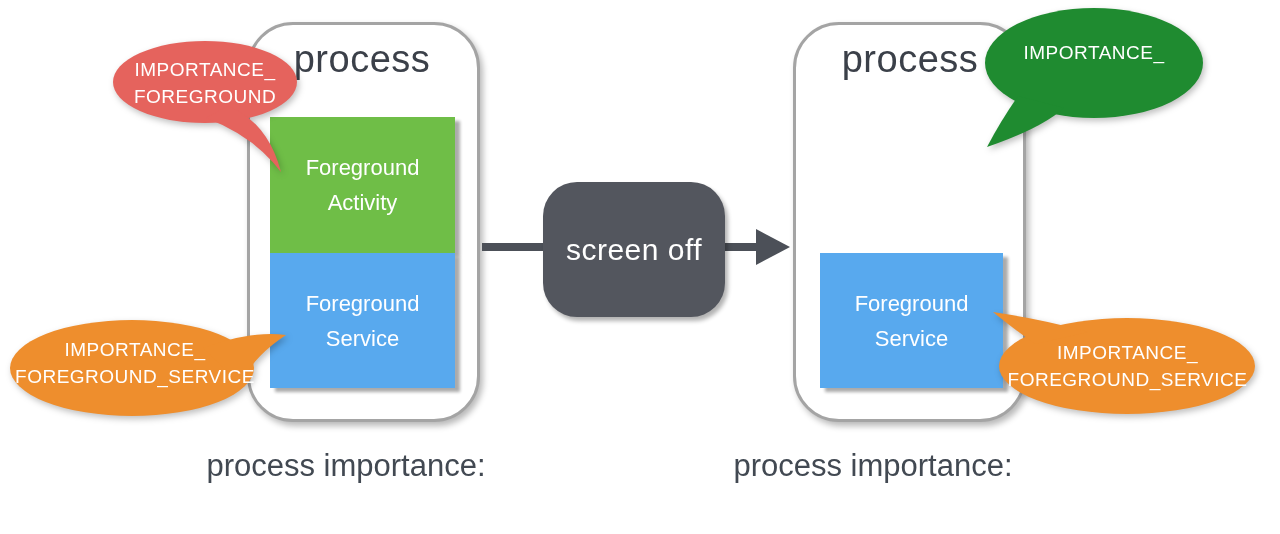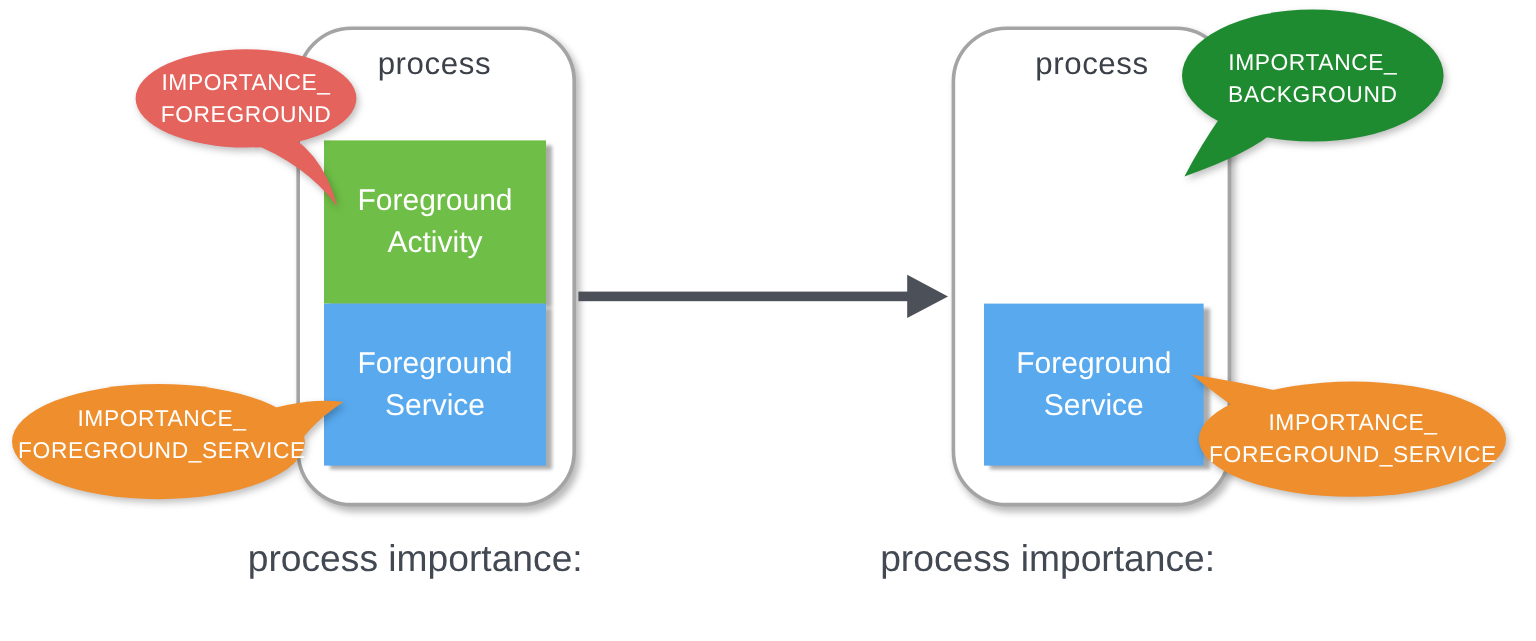--- a/index.html
+++ b/index.html
@@ -10,28 +10,28 @@
   
   .proc-container {
     position:absolute; top:22px; width:227px; height:394px;
     border:3px solid #a4a4a4; border-radius:46px; background:#ffffff;
     box-shadow:3px 4px 6px rgba(0,0,0,0.28);
   }
   .proc-container.left  { left:247px; }
   .proc-container.right { left:793px; }
   .proc-title {
     position:absolute; top:38px; transform:translateX(-50%);
-    font-size:26px; color:#3b4049; letter-spacing:0.5px; white-space:nowrap; z-index:2;
+    font-size:38px; color:#3b4049; letter-spacing:0.5px; white-space:nowrap; z-index:2;
   }
   .proc-title.left  { left:362px; }
   .proc-title.right { left:910px; }
   
   .box {
     position:absolute; display:flex; align-items:center; justify-content:center;
-    text-align:center; font-size:25px; line-height:35px; color:#ffffff; z-index:2;
+    text-align:center; font-size:22px; line-height:35px; color:#ffffff; z-index:2;
   }
   .box .lbl { display:block; width:100%; }
   .green-box { left:270px; top:117px; width:185px; height:136px; background:#6fbe47;
                box-shadow:5px 4px 3px rgba(0,0,0,0.33); }
   .blue-box  { background:#58a9ee; box-shadow:5px 4px 3px rgba(0,0,0,0.33); }
   .blue-box.left-pos  { left:270px; top:253px; width:185px; height:135px; }
   .blue-box.right-pos { left:820px; top:253px; width:183px; height:135px; }
   .dashed-box {
     left:817px; top:115px; width:178px; height:124px;
     border:4px dashed #94989c; background:transparent; color:#3b4149;
@@ -119,27 +119,29 @@
   <div class="bubble-text bt-red">
     <span>IMPORTANCE_</span>
     <span>FOREGROUND</span>
   </div>
   <div class="bubble-text bt-orange-left">
     <span>IMPORTANCE_</span>
     <span>FOREGROUND_SERVICE</span>
   </div>
   <div class="bubble-text bt-green">
     <span>IMPORTANCE_</span>
-    <span>BACKGROUND</span>
   </div>
   <div class="bubble-text bt-orange-right">
     <span>IMPORTANCE_</span>
     <span>FOREGROUND_SERVICE</span>
   </div>
 
+  <div class="screen-off">
+    <span>screen off</span>
+  </div>
 
   <div class="caption left">
     <span>process importance:</span>
   </div>
   <div class="caption right">
     <span>process importance:</span>
   </div>
 
 </div>
 

